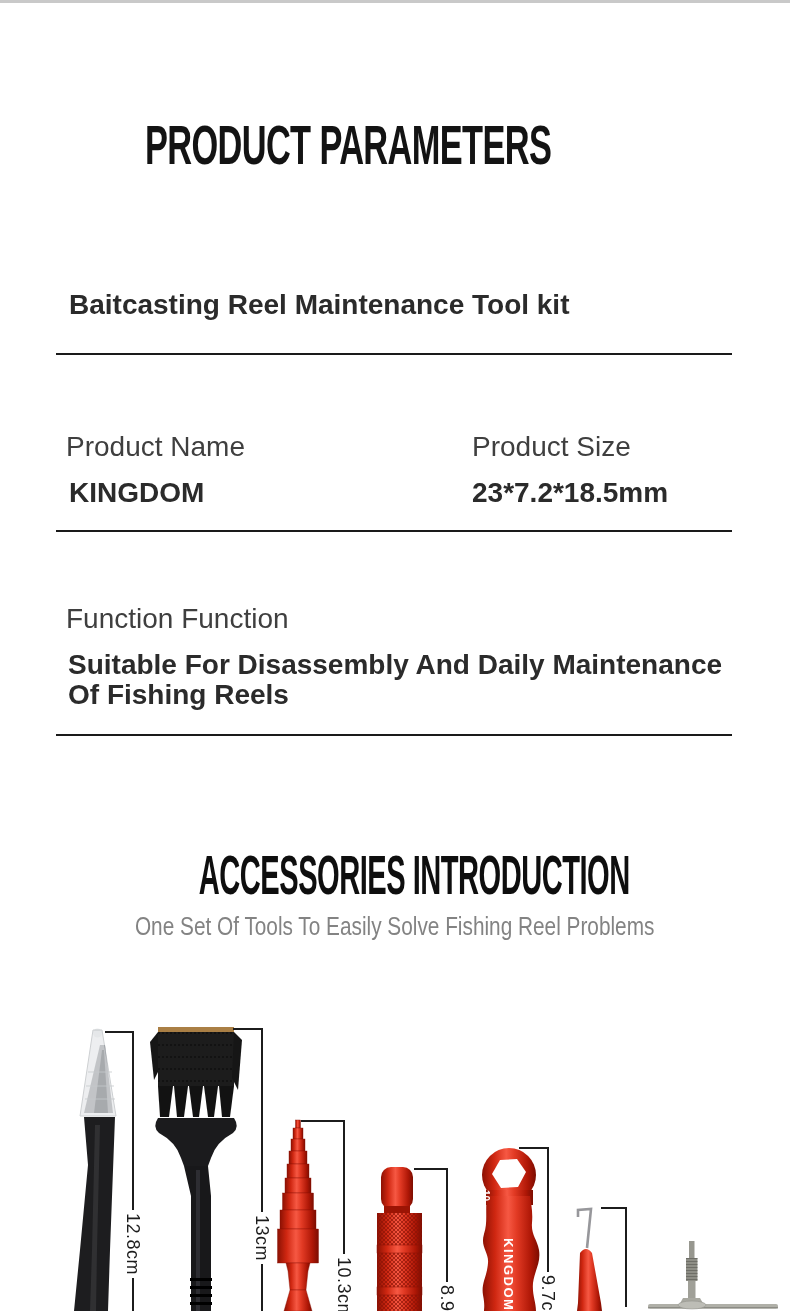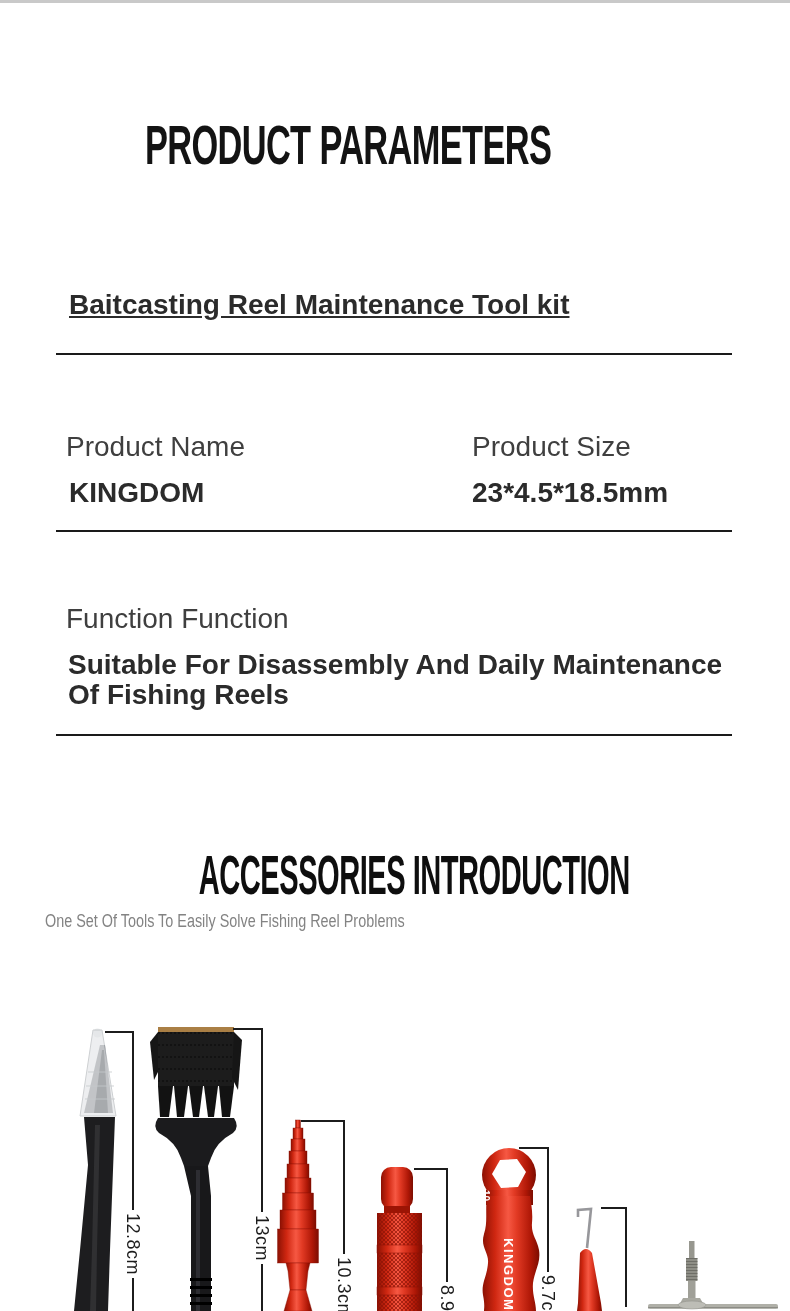--- a/index.html
+++ b/index.html
@@ -6,21 +6,21 @@
   .page{position:relative;width:790px;height:1311px;background:#fff;overflow:hidden;
         font-family:"Liberation Sans",sans-serif;}
   .abs{position:absolute;}
   .top-strip{left:0;top:0;width:790px;height:3px;background:#c9c9c9;}
   .big-title{left:0;top:114px;width:696px;text-align:center;font-size:55px;line-height:1.15;
              font-weight:bold;color:#131313;white-space:nowrap;}
   .big-title .cond{display:inline-block;transform:scaleX(0.625);transform-origin:50% 50%;letter-spacing:-1px;}
   .acc-title{left:0;top:844px;width:631px;text-align:center;font-size:56px;line-height:1.1;
              font-weight:bold;color:#0e0e0e;white-space:nowrap;}
   .acc-title .cond{display:inline-block;transform:scaleX(0.52);transform-origin:50% 50%;letter-spacing:-1px;}
-  .subtitle{left:0;top:910px;width:790px;text-align:left;font-size:18px;line-height:1.25;
+  .subtitle{left:0;top:910px;width:790px;text-align:center;font-size:26px;line-height:1.25;
             color:#838383;white-space:nowrap;}
   .subtitle .cond{display:inline-block;transform:scaleX(0.8);transform-origin:50% 50%;}
   .spec-label{font-size:28px;line-height:1.15;color:#3f3f3f;}
   .spec-value{font-size:28px;line-height:1.12;font-weight:bold;color:#2b2b2b;}
   .divider{height:2px;background:#1a1a1a;}
   .photo{left:0;top:1000px;width:790px;height:311px;overflow:hidden;}
   .photo svg{position:absolute;left:0;top:0;}
   .hl{position:absolute;height:1.5px;background:#1c1c1c;}
   .vl{position:absolute;width:1.5px;background:#1c1c1c;}
   .mlabel{position:absolute;writing-mode:vertical-rl;font-size:18px;line-height:21px;
@@ -30,27 +30,27 @@
 <body>
 
 <div class="page">
 
   <div class="abs top-strip"></div>
 
   <div class="abs big-title">
     <span class="cond">PRODUCT PARAMETERS</span>
   </div>
 
-  <div class="abs spec-value" style="left:69px;top:289px;text-decoration:underline;">Baitcasting Reel Maintenance Tool kit</div>
+  <div class="abs spec-value" style="left:69px;top:289px;">Baitcasting Reel Maintenance Tool kit</div>
   <div class="abs divider" style="left:56px;top:353px;width:676px;"></div>
 
   <div class="abs spec-label" style="left:66px;top:431px;">Product Name</div>
   <div class="abs spec-value" style="left:69px;top:477px;">KINGDOM</div>
   <div class="abs spec-label" style="left:472px;top:431px;text-align:center;">Product Size</div>
-  <div class="abs spec-value" style="left:472px;top:477px;">23*4.5*18.5mm</div>
+  <div class="abs spec-value" style="left:472px;top:477px;">23*7.2*18.5mm</div>
   <div class="abs divider" style="left:56px;top:530px;width:676px;"></div>
 
   <div class="abs spec-label" style="left:66px;top:603px;">Function Function</div>
   <div class="abs spec-value" style="left:68px;top:650px;width:690px;line-height:30px;">Suitable For Disassembly And Daily Maintenance Of Fishing Reels</div>
   <div class="abs divider" style="left:56px;top:734px;width:676px;"></div>
 
   <div class="abs acc-title">
     <span class="cond">ACCESSORIES INTRODUCTION</span>
   </div>
   <div class="abs subtitle">

